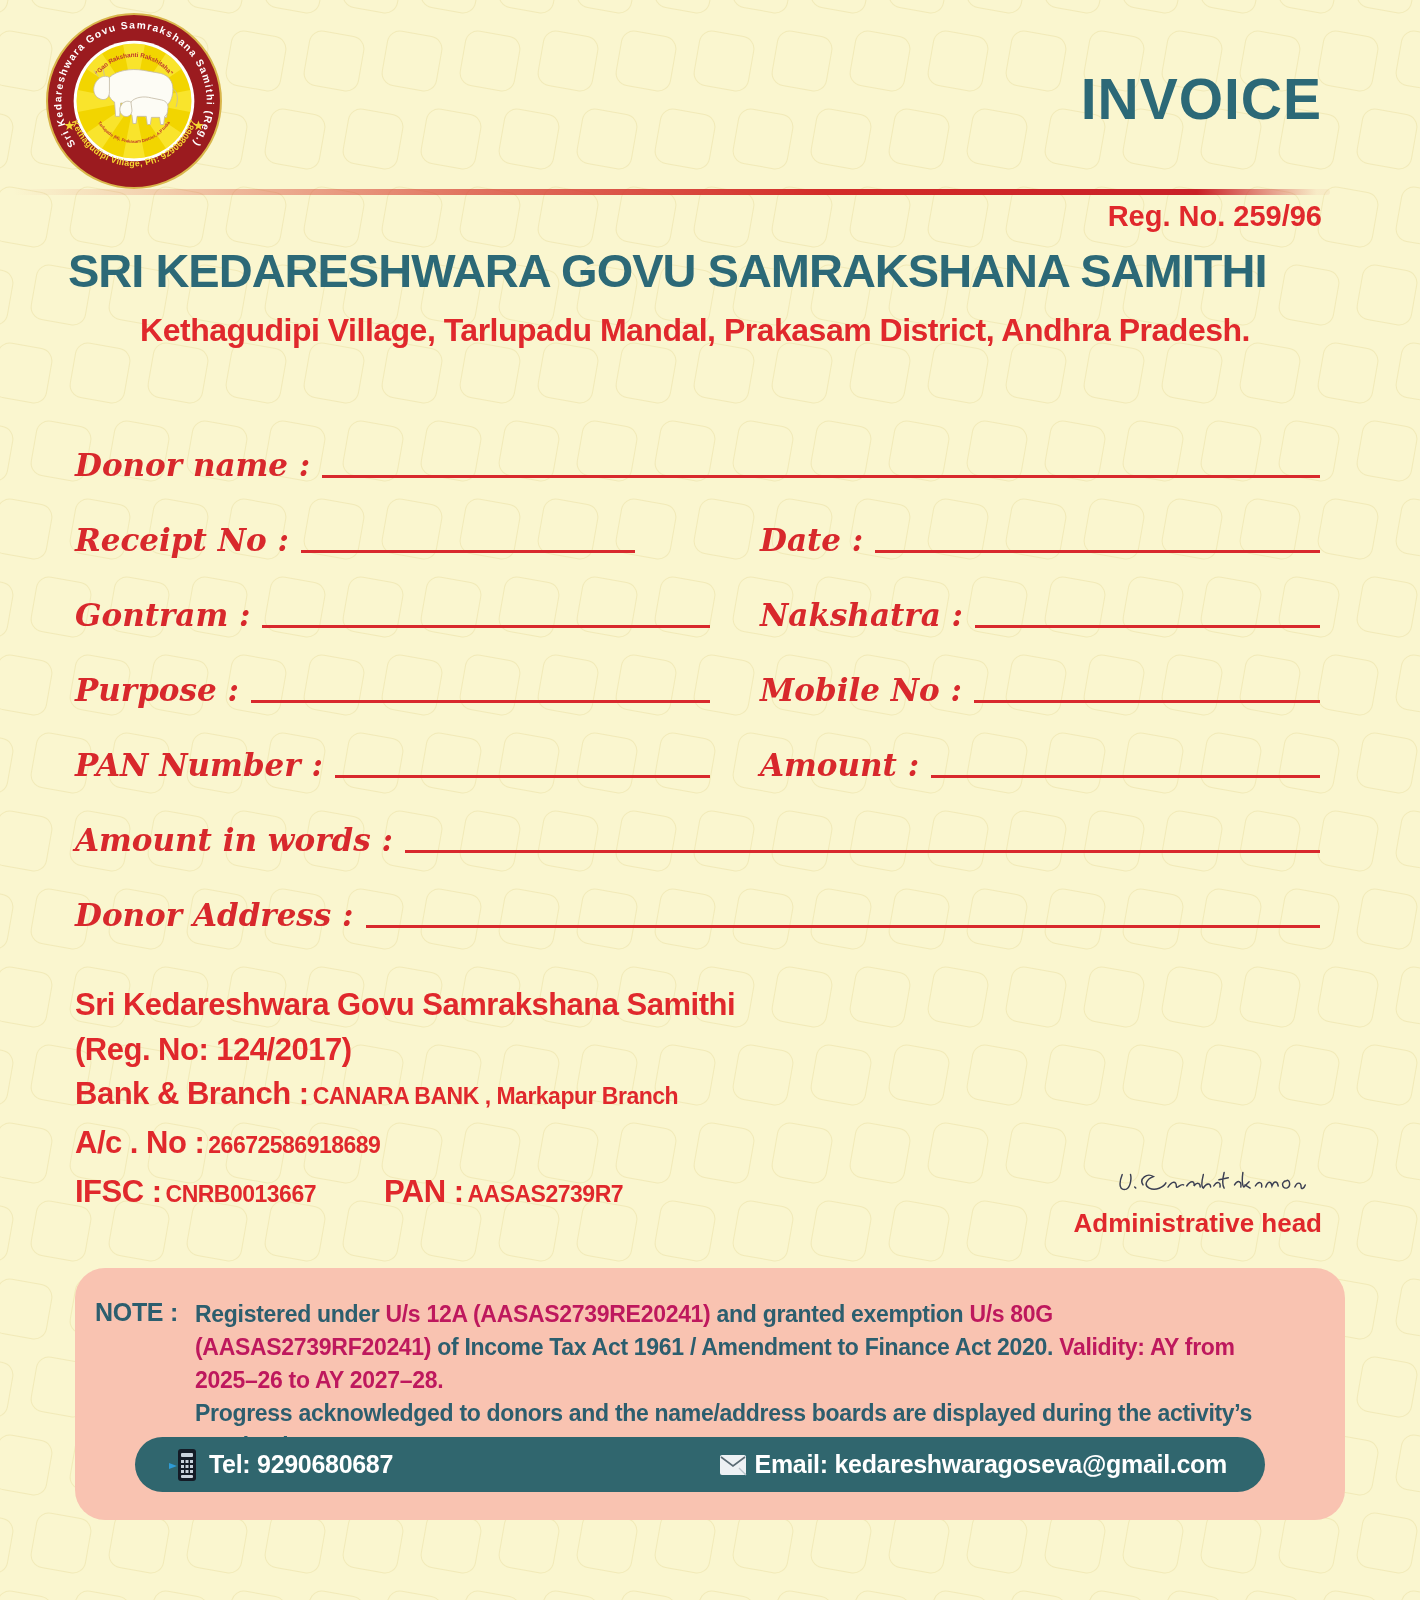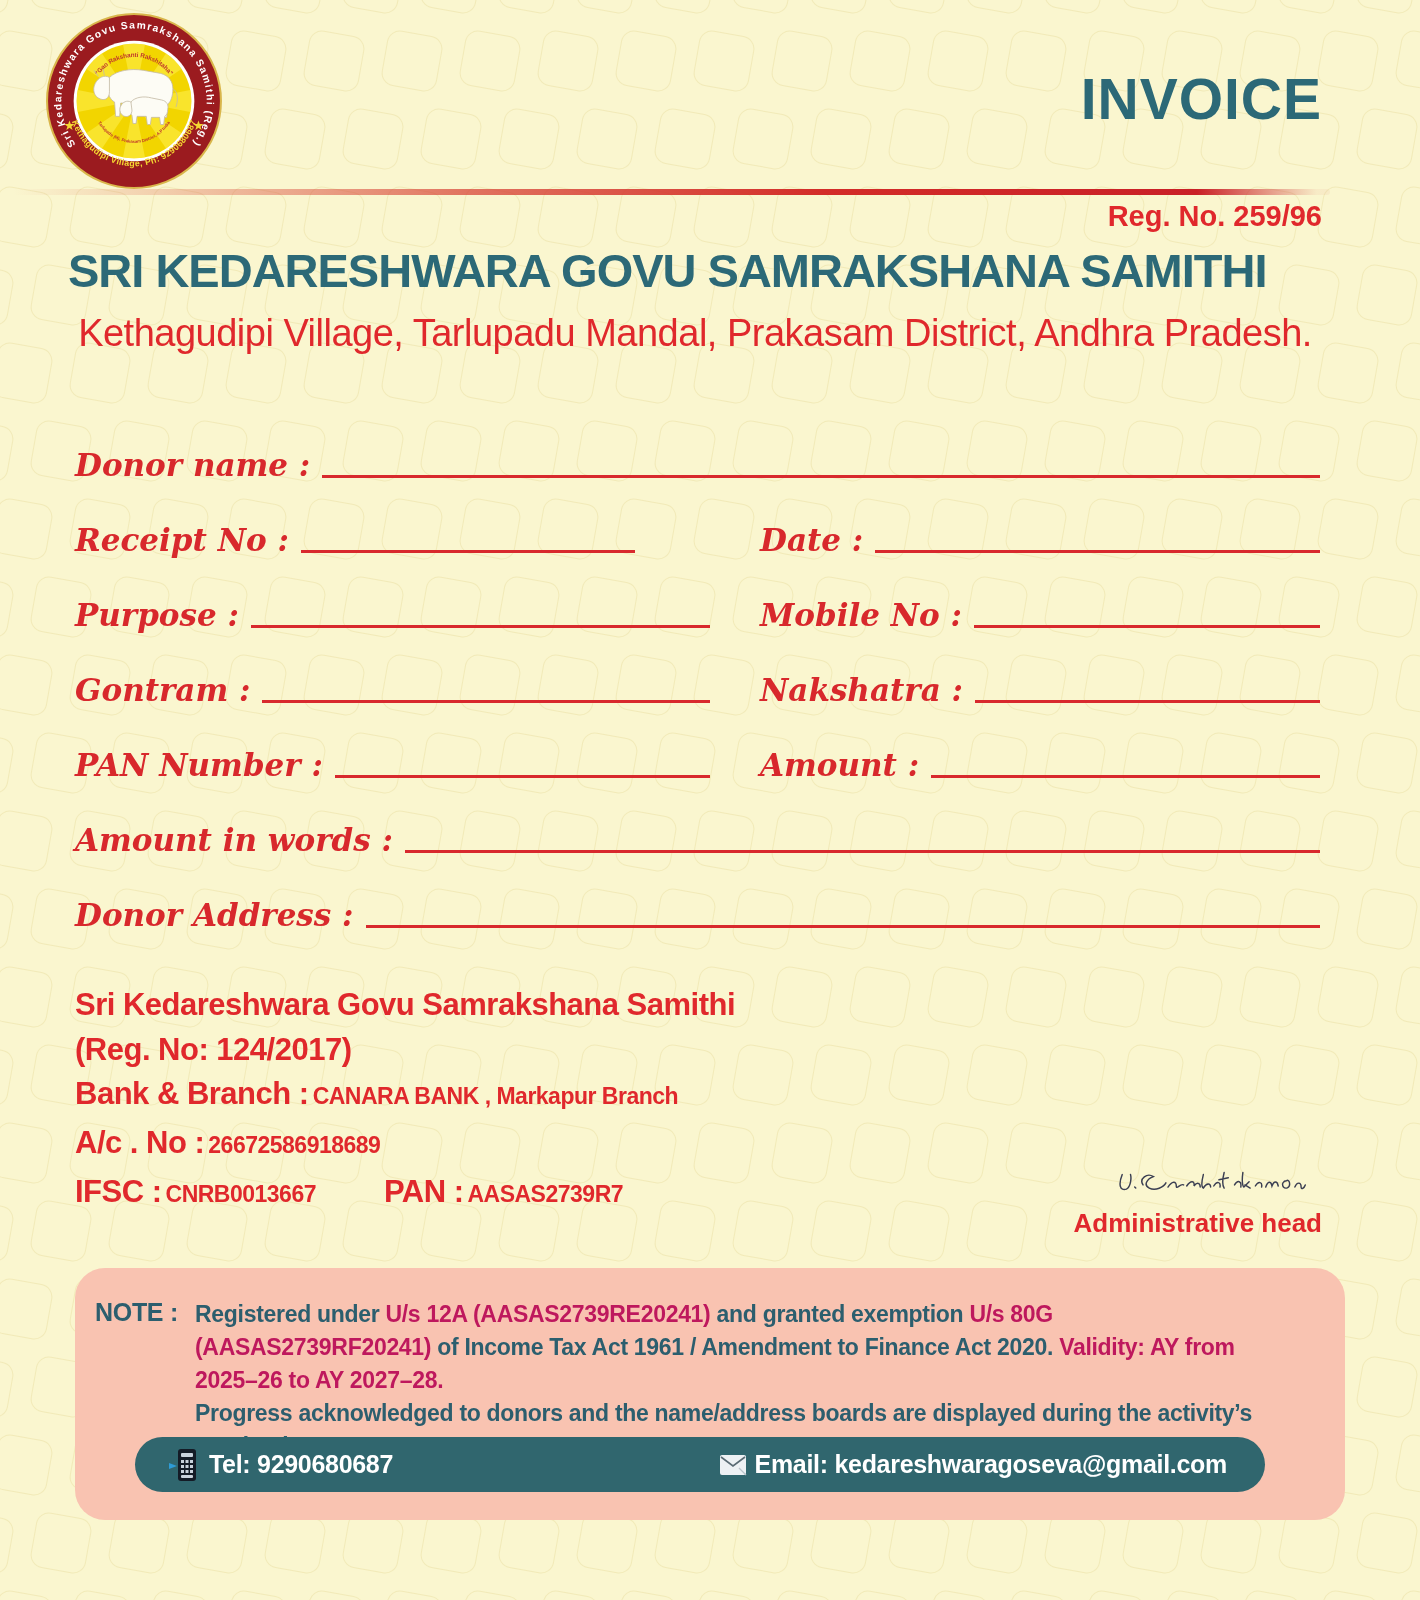--- a/index.html
+++ b/index.html
@@ -34,21 +34,21 @@
     position:absolute;top:200px;right:98px;
     font-size:29px;font-weight:800;color:#E0282C;
   }
   #org-title{
     position:absolute;top:243px;left:68px;right:98px;
     font-size:47px;font-weight:800;letter-spacing:-1px;color:#2C6977;
     white-space:nowrap;
   }
   #org-address{
     position:absolute;top:312px;left:68px;right:98px;text-align:center;
-    font-size:38px;font-weight:400;color:#E0282C;letter-spacing:-0.5px;
+    font-size:32px;font-weight:700;color:#E0282C;letter-spacing:-0.5px;
   }
 
   
   #form{position:absolute;top:438px;left:75px;right:100px;}
   .frow{display:flex;align-items:flex-end;height:45px;margin-bottom:30px;}
   .flabel{
     flex:0 0 auto;
     font-family:"DejaVu Serif", serif;font-style:italic;font-weight:bold;
     font-size:31px;color:#D8282C;white-space:nowrap;
   }
@@ -590,36 +590,36 @@
         <div class="fline"></div>
       </div>
       <div class="cell-right" style="margin-left:125px;">
         <span class="flabel">Date :</span>
         <div class="fline"></div>
       </div>
     </div>
 
     <div class="frow">
       <div class="cell-left">
+        <span class="flabel">Gontram :</span>
+        <div class="fline"></div>
+      </div>
+      <div class="cell-right">
+        <span class="flabel">Nakshatra :</span>
+        <div class="fline"></div>
+      </div>
+    </div>
+
+    <div class="frow">
+      <div class="cell-left">
         <span class="flabel">Purpose :</span>
         <div class="fline"></div>
       </div>
       <div class="cell-right">
         <span class="flabel">Mobile No :</span>
-        <div class="fline"></div>
-      </div>
-    </div>
-
-    <div class="frow">
-      <div class="cell-left">
-        <span class="flabel">Gontram :</span>
-        <div class="fline"></div>
-      </div>
-      <div class="cell-right">
-        <span class="flabel">Nakshatra :</span>
         <div class="fline"></div>
       </div>
     </div>
 
     <div class="frow">
       <div class="cell-left">
         <span class="flabel">PAN Number :</span>
         <div class="fline"></div>
       </div>
       <div class="cell-right">

